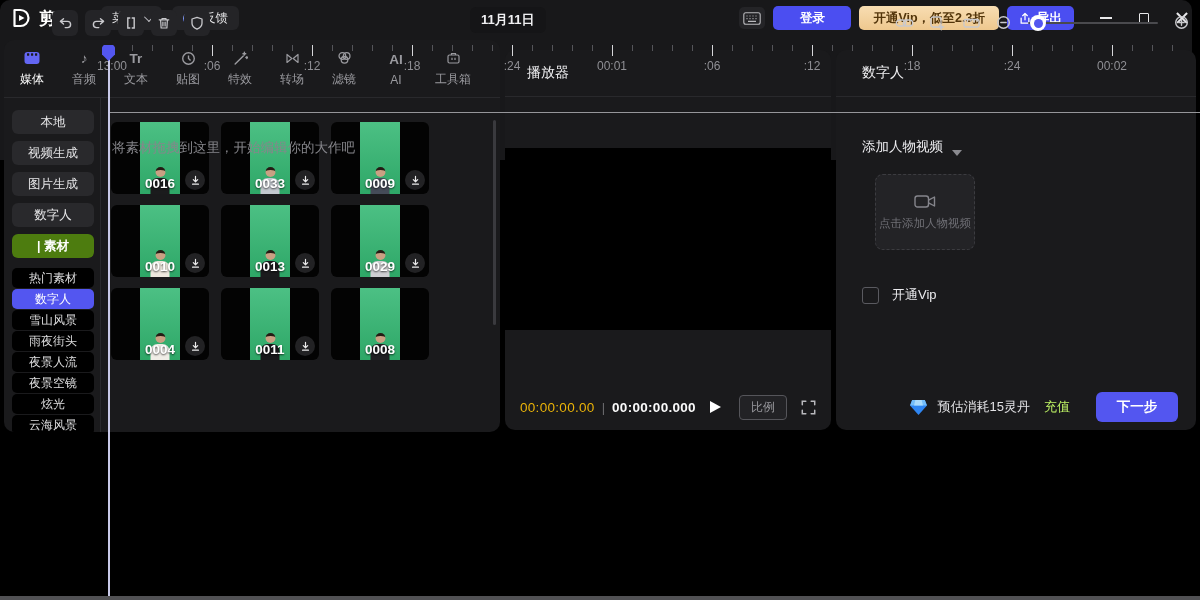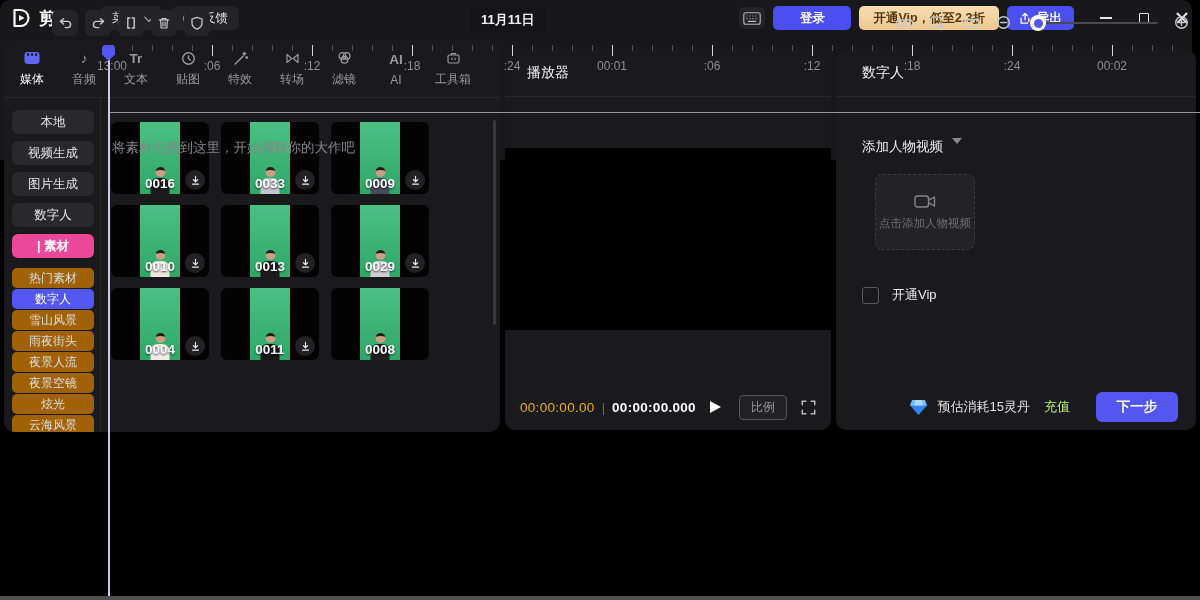--- a/index.html
+++ b/index.html
@@ -42,23 +42,23 @@
   .tab .tlabel { font-size:12px; }
   .tab.active { color:#ffffff; }
   .ticon { height:18px; display:flex; align-items:center; justify-content:center; font-size:15px; }
   .ticon.glyph { font-weight:700; font-size:13.5px; }
   .tab.active .ticon { color:#6366f3; }
 
   
   .v-div { position:absolute; left:96px; top:58px; bottom:0; width:1px; background:#29292c; }
   .cats { position:absolute; left:8px; top:70px; width:82px; }
   .cat-pill { height:24px; margin-bottom:7px; background:#29292c; border-radius:6px; display:flex; align-items:center; justify-content:center; font-size:12.5px; color:#e6e6e8; }
-  .cat-pill.active { background:#ec4899; color:#fff; font-weight:600; }
+  .cat-pill.active { background:#4d7c0f; color:#fff; font-weight:600; }
   .subcats { margin-top:10px; }
-  .sub-pill { height:20px; margin-bottom:1px; background:#a16207; border-radius:5px; display:flex; align-items:center; justify-content:center; font-size:12px; color:#dededf; }
+  .sub-pill { height:20px; margin-bottom:1px; background:#000000; border-radius:5px; display:flex; align-items:center; justify-content:center; font-size:12px; color:#dededf; }
   .sub-pill.active { background:#5356f0; color:#fff; }
 
   
   .grid { position:absolute; left:107px; top:82px; display:grid; grid-template-columns:repeat(3,98px); grid-auto-rows:72px; gap:11px 12px; }
   .thumb { position:relative; width:98px; height:72px; border-radius:6px; background:#030303; overflow:hidden; }
   .gs { position:absolute; left:29px; top:0; width:40px; height:72px; background:linear-gradient(#4cc084,#2ea767); }
   .person { position:absolute; left:50%; bottom:0; transform:translateX(-50%); display:flex; flex-direction:column; align-items:center; }
   .person .head { width:10px; height:10px; border-radius:50%; background:#c9a083; border-top:3px solid #241c14; }
   .person .body { width:19px; height:16px; margin-top:1px; border-radius:7px 7px 0 0; background:var(--outfit,#222); }
   .thumb-label { position:absolute; bottom:3px; left:0; right:0; text-align:center; font-size:13.5px; font-weight:700; color:#fff; text-shadow:0 1px 2px rgba(0,0,0,.7); }
@@ -78,21 +78,21 @@
   .canvas { position:absolute; left:0; right:0; top:98px; height:182px; background:#000; }
   .pcontrols { position:absolute; left:0; right:0; bottom:0; height:46px; display:flex; align-items:center; padding:0 15px; }
   .time-cur { font-size:13.5px; font-weight:400; color:#eab308; letter-spacing:.3px; }
   .time-sep { margin:0 7px; color:#6a6a6e; font-size:13px; }
   .time-total { font-size:13.5px; font-weight:700; color:#fafafa; letter-spacing:.3px; }
   .play-btn { margin-left:auto; width:0; height:0; border-left:11px solid #fff; border-top:6.5px solid transparent; border-bottom:6.5px solid transparent; }
   .ratio-btn { margin-left:18px; padding:3px 11px; border:1.5px solid #55555a; border-radius:4px; font-size:12px; color:#98989d; background:#222225; }
   .fs-btn { margin-left:14px; display:flex; }
 
   
-  .dh-row1 { position:absolute; left:26px; top:88px; display:flex; align-items:flex-start; gap:9px; }
+  .dh-row1 { position:absolute; left:26px; top:88px; display:flex; align-items:flex-end; gap:9px; }
   .dh-add-label { font-size:13.5px; color:#ededf0; }
   .caret-down { width:0; height:0; border-left:5px solid transparent; border-right:5px solid transparent; border-top:6px solid #8a8a8f; }
   .upload-box { position:absolute; left:39px; top:124px; width:100px; height:76px; background:#232326; border:1px dashed #3c3c40; border-radius:8px; display:flex; flex-direction:column; align-items:center; justify-content:center; gap:7px; }
   .upload-hint { font-size:11.5px; color:#6f6f75; }
   .face-row { position:absolute; left:26px; top:236px; display:flex; align-items:center; gap:13px; }
   .checkbox { width:17px; height:17px; border:1.5px solid #5a5a60; border-radius:3px; background:transparent; }
   .face-label { font-size:13px; color:#ebebee; }
   .dh-footer { position:absolute; left:0; right:0; bottom:0; height:46px; display:flex; align-items:center; justify-content:flex-end; padding-right:18px; }
   .cost-text { font-size:13px; color:#e2e2e5; margin-left:10px; }
   .recharge { font-size:13px; color:#bef264; margin-left:14px; }

